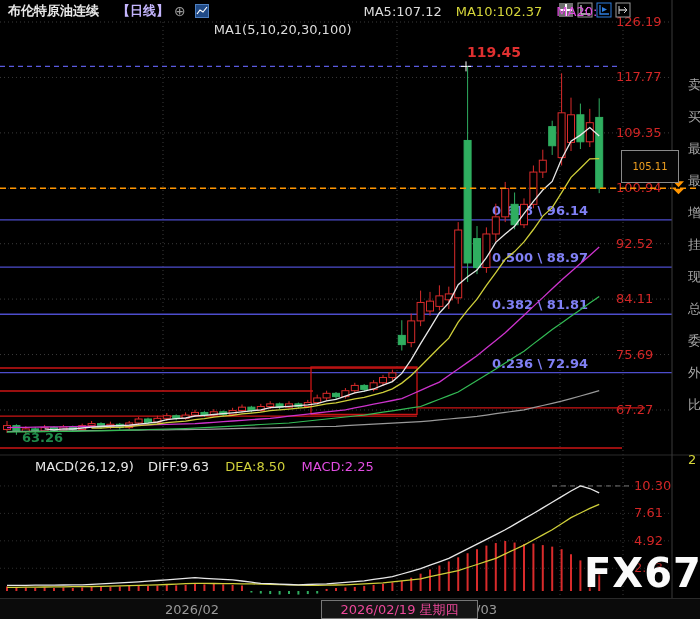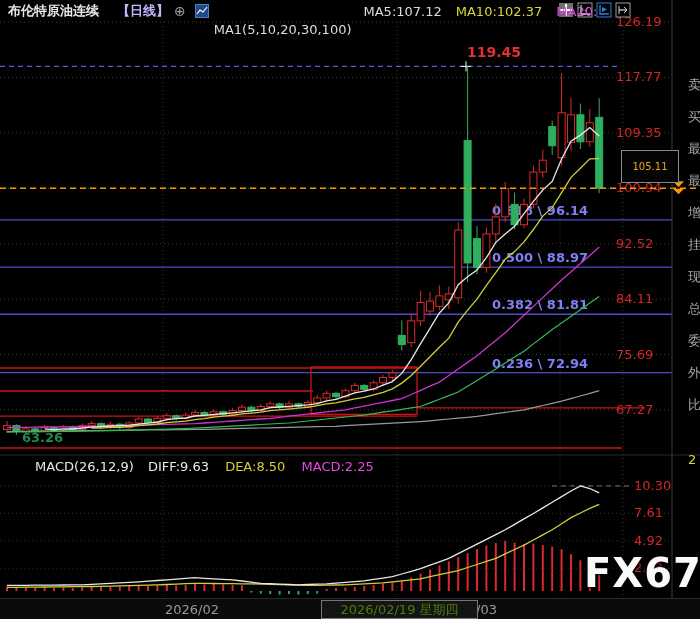--- a/index.html
+++ b/index.html
@@ -27,21 +27,21 @@
                 display:flex; align-items:center; justify-content:center; }
   .macd-header { left:8px; top:459px; font-size:13px; white-space:nowrap;margin-left:27px; }
   .macd-header .h1 { color:#e8e8e8; }
   .macd-header .h2 { color:#e8e8e8; margin-left:10px; }
   .macd-header .h3 { color:#cfcf3a; margin-left:12px; }
   .macd-header .h4 { color:#e24de2; margin-left:12px; }
   .timebar { position:absolute; left:0; top:598px; width:700px; height:21px; background:#0b0b0b;
              border-top:1px solid #2a2a2a; z-index:3; }
   .t-month { position:absolute; top:3px; color:#9a9a9a; font-size:13px; }
   .axis-tooltip { position:absolute; left:321px; top:1px; width:157px; height:19px;
-                  background:#141414; border:1px solid #777; color:#4d7c0f; font-size:13px;
+                  background:#141414; border:1px solid #777; color:#ec4899; font-size:13px;
                   display:flex; align-items:center; justify-content:center; z-index:6; }
   .watermark { left:584px; top:550px; color:#fafafa; font-size:40px; font-weight:bold;
                letter-spacing:1px; z-index:8; text-shadow:0 0 4px #000,0 0 2px #000; }
   .sidebar { position:absolute; left:673px; top:0; width:27px; height:619px; z-index:2; }
   .sb-char { position:absolute; left:15px; color:#a8a8a8; font-size:13px; }
   .sb-extra{ position:absolute; left:15px; color:#d6d63a; font-size:13px; }
 </style>
 </head>
 <body>
 

